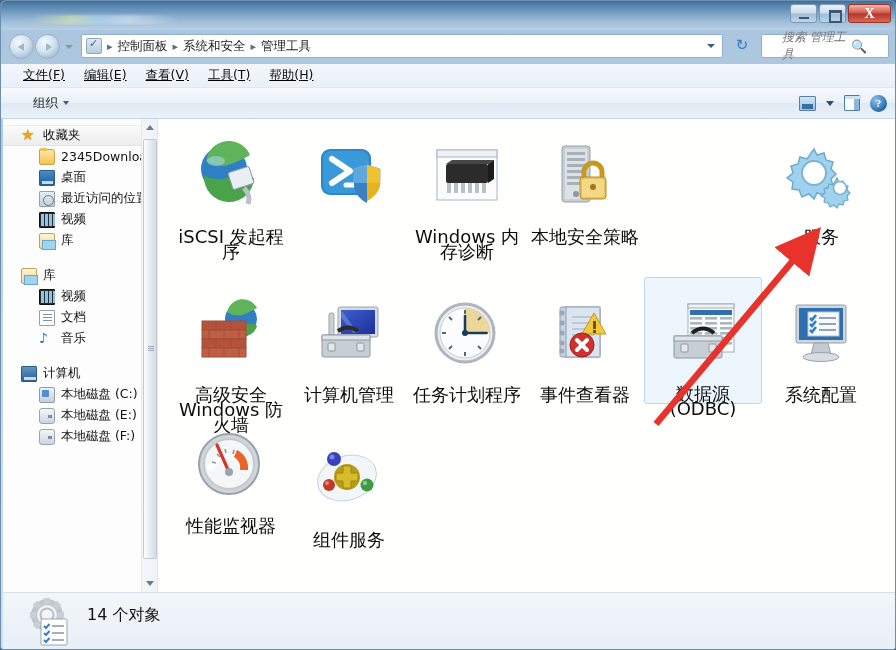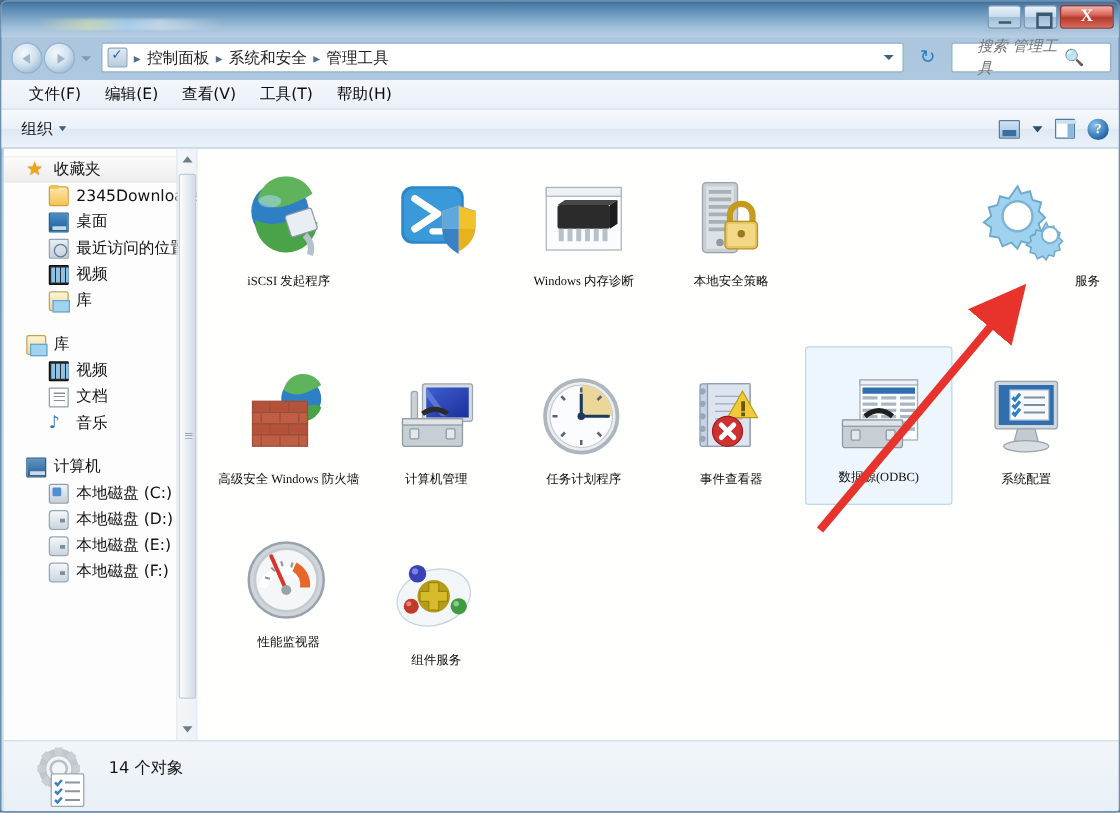--- a/index.html
+++ b/index.html
@@ -90,30 +90,31 @@
     display:flex; align-items:center; padding:0 20px;
   }
   .searchbox .ph { color:#767676; font-style:italic; font-size:12px; flex:1; }
   .mag { color:#3b7cc0; font-size:13px; }
   
   .menubar {
     position:absolute; left:0; top:63px; width:896px; height:24px;
     background:linear-gradient(180deg,#f3f7fb,#e9f0f7);
     display:flex; align-items:center; padding-left:14px; gap:3px;
     border-bottom:1px solid #dfe7ef;
+    text-decoration:underline;
   }
   .menubar div { padding:3px 8px; font-size:12.5px; color:#0b0b0b; }
   
   .cmdbar {
     position:absolute; left:0; top:87px; width:896px; height:31px;
     background:linear-gradient(180deg,#f6f9fc 0%,#eaf1f8 48%,#dfe9f3 52%,#eaf2f9 100%);
     border-bottom:1px solid #c3d4e2;
     display:flex; align-items:center; padding:0 10px;
   }
-  .organize { font-size:12.5px; color:#15181a; padding:3px 6px; display:flex;align-items:center;gap:5px;}
+  .organize { font-size:12.5px; color:#15181a; padding:3px 6px; display:flex;align-items:center;gap:5px;margin-left:16px;}
   .organize .c { width:0;height:0;border-left:3.5px solid transparent;border-right:3.5px solid transparent;border-top:4px solid #3d5f7d;}
   .cmd-right { margin-left:auto; display:flex; align-items:center; gap:10px; }
   .ico-view { width:17px;height:15px;border:1px solid #5c7d9b;background:linear-gradient(180deg,#cfe3f3,#9dc3e0);border-radius:1px;position:relative;}
   .ico-view::after{content:"";position:absolute;left:2px;top:7px;width:11px;height:5px;background:#3b6e9e;}
   .ico-pane { width:16px;height:16px;border:1px solid #4d7ba6;background:#fff;border-radius:1px;position:relative;}
   .ico-pane::before{content:"";position:absolute;left:0;top:0;width:16px;height:3px;background:#cfe0ef;}
   .ico-pane::after{content:"";position:absolute;right:0;top:3px;width:5px;height:11px;background:#8bb8d9;}
   .ico-help {
     width:17px;height:17px;border-radius:50%;
     background:radial-gradient(circle at 35% 30%,#8fc2e8,#1f64a8 75%);
@@ -174,31 +175,31 @@
   .i-drive{background:linear-gradient(180deg,#f4f7fa,#cbd5de);border:1px solid #97a5b3;border-radius:3px;}
   .i-drive::after{content:"";position:absolute;right:2px;top:6px;width:4px;height:3px;background:#7e8e9c;}
   .i-net{background:radial-gradient(circle at 40% 35%,#9fd4f5,#1c6aa8);border:1px solid #1d5c8e;border-radius:50%;}
   
   .files {
     flex:1; background:#fffffe; position:relative; overflow:hidden;
   }
   .grid { position:absolute; left:0; top:0; width:737px; height:473px; }
   .cell { position:absolute; width:118px; text-align:center; }
   .cell .art { height:94px; display:flex; align-items:flex-end; justify-content:center; }
-  .cell .lbl { font-size:10px; color:#0d0d0d; line-height:15px; margin-top:3px;font-family:Liberation Serif, serif; }
+  .cell .lbl { font-size:18px; color:#0d0d0d; line-height:15px; margin-top:14px; }
   .cell.sel { background:#edf5fd; border:1px solid #b9d8f2; border-radius:3px; }
   
   .statusbar {
     position:absolute; left:2px; top:591px; width:892px; height:57px;
     background:linear-gradient(180deg,#f2f6fa,#e8eff6);
     border-top:1px solid #d4dfe9;
     display:flex; align-items:flex-start;
   }
   .st-ico { width:52px; height:52px; margin:2px 0 0 22px; position:relative; }
-  .st-txt { font-size:13px; color:#131313; margin:12px 0 0 10px; }
+  .st-txt { font-size:16px; color:#131313; margin:12px 0 0 10px; }
   .arrow-layer { position:absolute; left:0; top:0; width:896px; height:650px; pointer-events:none; }
 </style>
 </head>
 <body>
 
 <div class="window">
 
   <div class="titlebar">
     <div class="title-glow"></div>
     <div class="wincontrols">
@@ -301,24 +302,20 @@
             <span>音乐</span>
           </div>
           <div class="sb-gap"></div>
           <div class="sb-row head">
             <span class="sbi i-computer"></span>
             <span>计算机</span>
           </div>
           <div class="sb-row child">
             <span class="sbi i-drivec"></span>
             <span>本地磁盘 (C:)</span>
-          </div>
-          <div class="sb-row child">
-            <span class="sbi i-drive"></span>
-            <span>本地磁盘 (D:)</span>
           </div>
           <div class="sb-row child">
             <span class="sbi i-drive"></span>
             <span>本地磁盘 (E:)</span>
           </div>
           <div class="sb-row child">
             <span class="sbi i-drive"></span>
             <span>本地磁盘 (F:)</span>
           </div>
           <div class="sb-gap"></div>
@@ -397,21 +394,21 @@
                 </g>
       <circle cx="28" cy="53" r="3" fill="#8f979f"></circle>
       <path d="M36 37v-6a9 9 0 0 1 18 0v6" stroke="#c59a1e" stroke-width="5" fill="none"></path>
       <rect x="32" y="36" width="26" height="22" rx="3" fill="#e8c35b" stroke="#b68f22"></rect>
       <rect x="34" y="38" width="22" height="18" rx="2" fill="#f2d887"></rect>
       <circle cx="45" cy="46" r="3" fill="#9c7a1c"></circle>
               </svg>
             </div>
             <div class="lbl">本地安全策略</div>
           </div>
-          <div class="cell" style="left: 604px; top: 2px; text-align: right;">
+          <div class="cell" style="left: 604px; top: 2px;">
             <div class="art">
               <svg width="74" height="74" viewBox="0 0 74 74">
       <g fill="#9fd2ef" stroke="#6ea9cb" stroke-width="1.5">
         <path d="M30 8l3 6 7-2 2 7 7 2-2 7 5 5-5 5 2 7-7 2-2 7-7-2-3 6-5-5-7 3-3-7-7-1 1-7-6-4 6-5-2-7 7-2 2-7 7 2z"></path>
       </g>
       <circle cx="30" cy="32" r="12" fill="#ffffff" stroke="#7fb3d3" stroke-width="2"></circle>
       <g fill="#9fd2ef" stroke="#6ea9cb" stroke-width="1.2">
         <path d="M53 37l2 4 4-1 1 4 4 1-1 4 3 3-3 3 1 4-4 1-1 4-4-1-2 4-3-3-4 2-2-4-4-1 1-4-4-2 4-3-1-4 4-1 1-4 4 1z"></path>
       </g>
       <circle cx="56" cy="47" r="6.5" fill="#ffffff" stroke="#7fb3d3" stroke-width="1.6"></circle>

